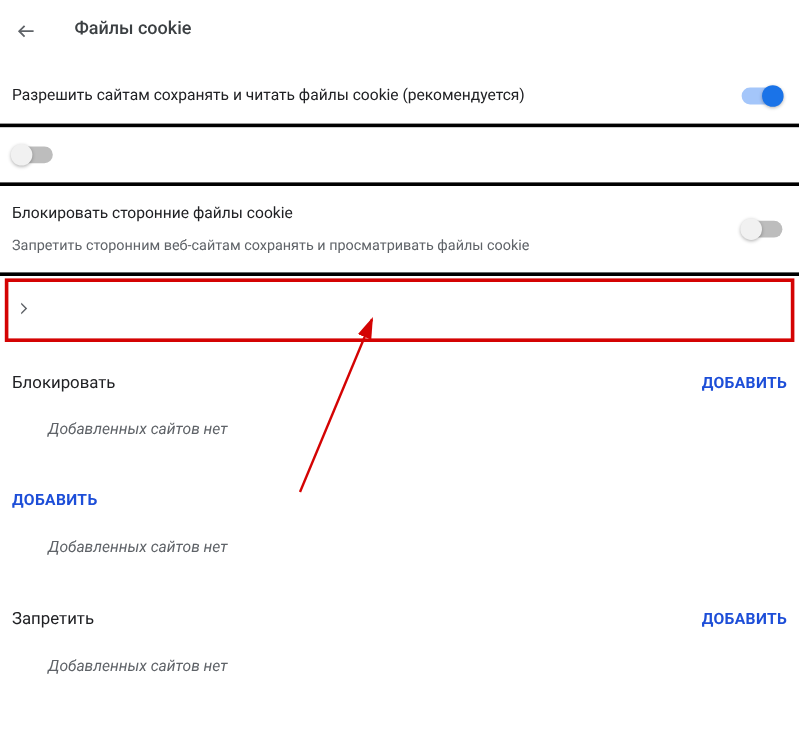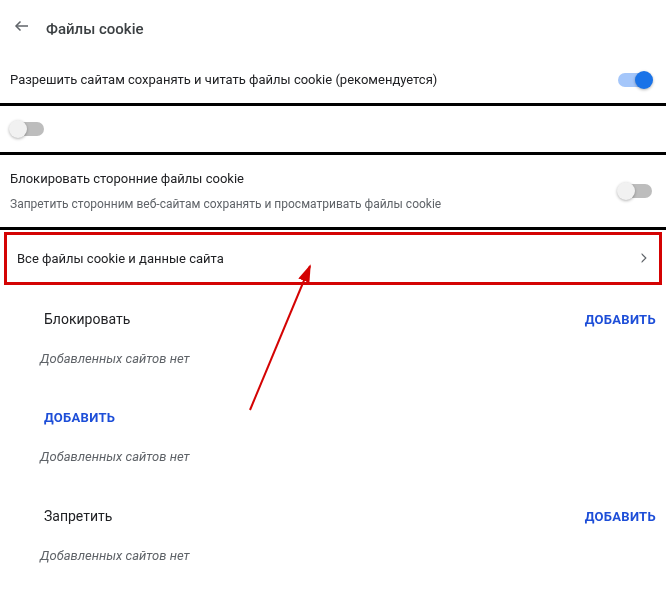--- a/index.html
+++ b/index.html
@@ -7,22 +7,23 @@
       font-family: "Segoe UI", Roboto, Arial, sans-serif;
       font-size: 13px;
       color: #202124;
       background: #fff;
       width: 666px;
     }
 
     
     .header {
       display: flex;
-      align-items: flex-end;
+      align-items: flex-start;
       padding: 14px 10px 18px 10px;
+      gap: 16px;
     }
     .back-btn {
       width: 24px; height: 24px;
       display: flex; align-items: center; justify-content: center;
       color: #5f6368;
       cursor: pointer;
       margin-right: 12px;
     }
     .page-title {
       font-size: 15px;
@@ -76,21 +77,20 @@
       cursor: pointer;
     }
     .chevron { color: #5f6368; }
 
     
     .section {
       padding: 24px 10px 8px 10px;
       display: flex;
       align-items: center;
       justify-content: space-between;
-      margin-left: 34px;
     }
     .section-title { font-size: 14px; color: #202124; }
     .add-btn {
       color: #1d4ed8;
       font-size: 13px;
       font-weight: 700;
       letter-spacing: 0.3px;
       cursor: pointer;
       text-align: right;
     }
@@ -141,21 +141,20 @@
   <div class="row-text">
     <div class="row-label">Блокировать сторонние файлы cookie</div>
     <div class="row-sub">Запретить сторонним веб-сайтам сохранять и просматривать файлы cookie</div>
   </div>
   <div class="toggle">
       <div class="toggle-knob"></div>
     </div>
 </div>
 
 <div class="link-row">
-  <div class="row-label">Все файлы cookie и данные сайта</div>
   <span class="chevron">
     <svg width="8" height="10" viewBox="0 0 8 12" fill="#5f6368">
         <path d="M0 0 L6 6 L0 12 L0 10 L4 6 L0 2 Z"></path>
       </svg>
   </span>
 </div>
 
 <div class="section">
   <div class="section-title">Блокировать</div>
   <div class="add-btn">ДОБАВИТЬ</div>

